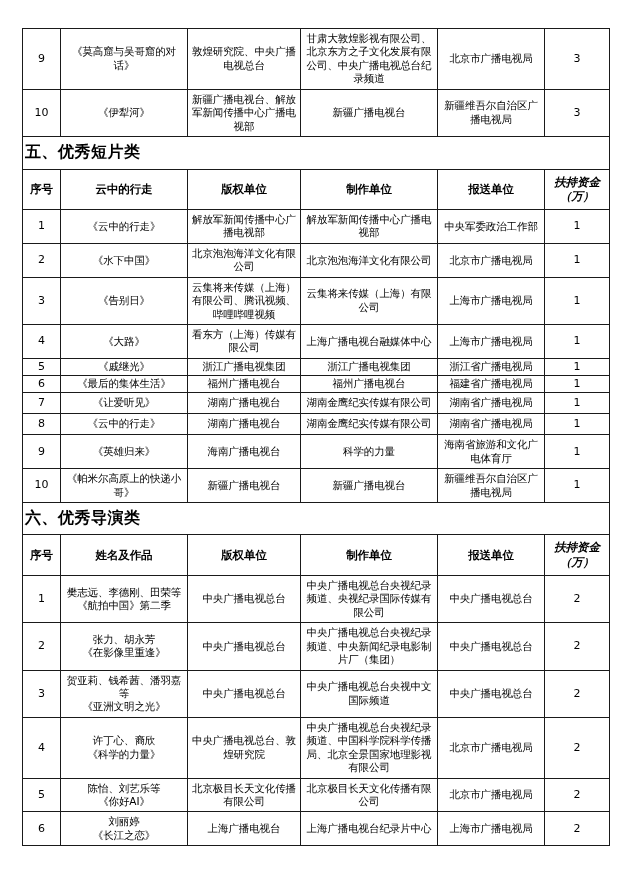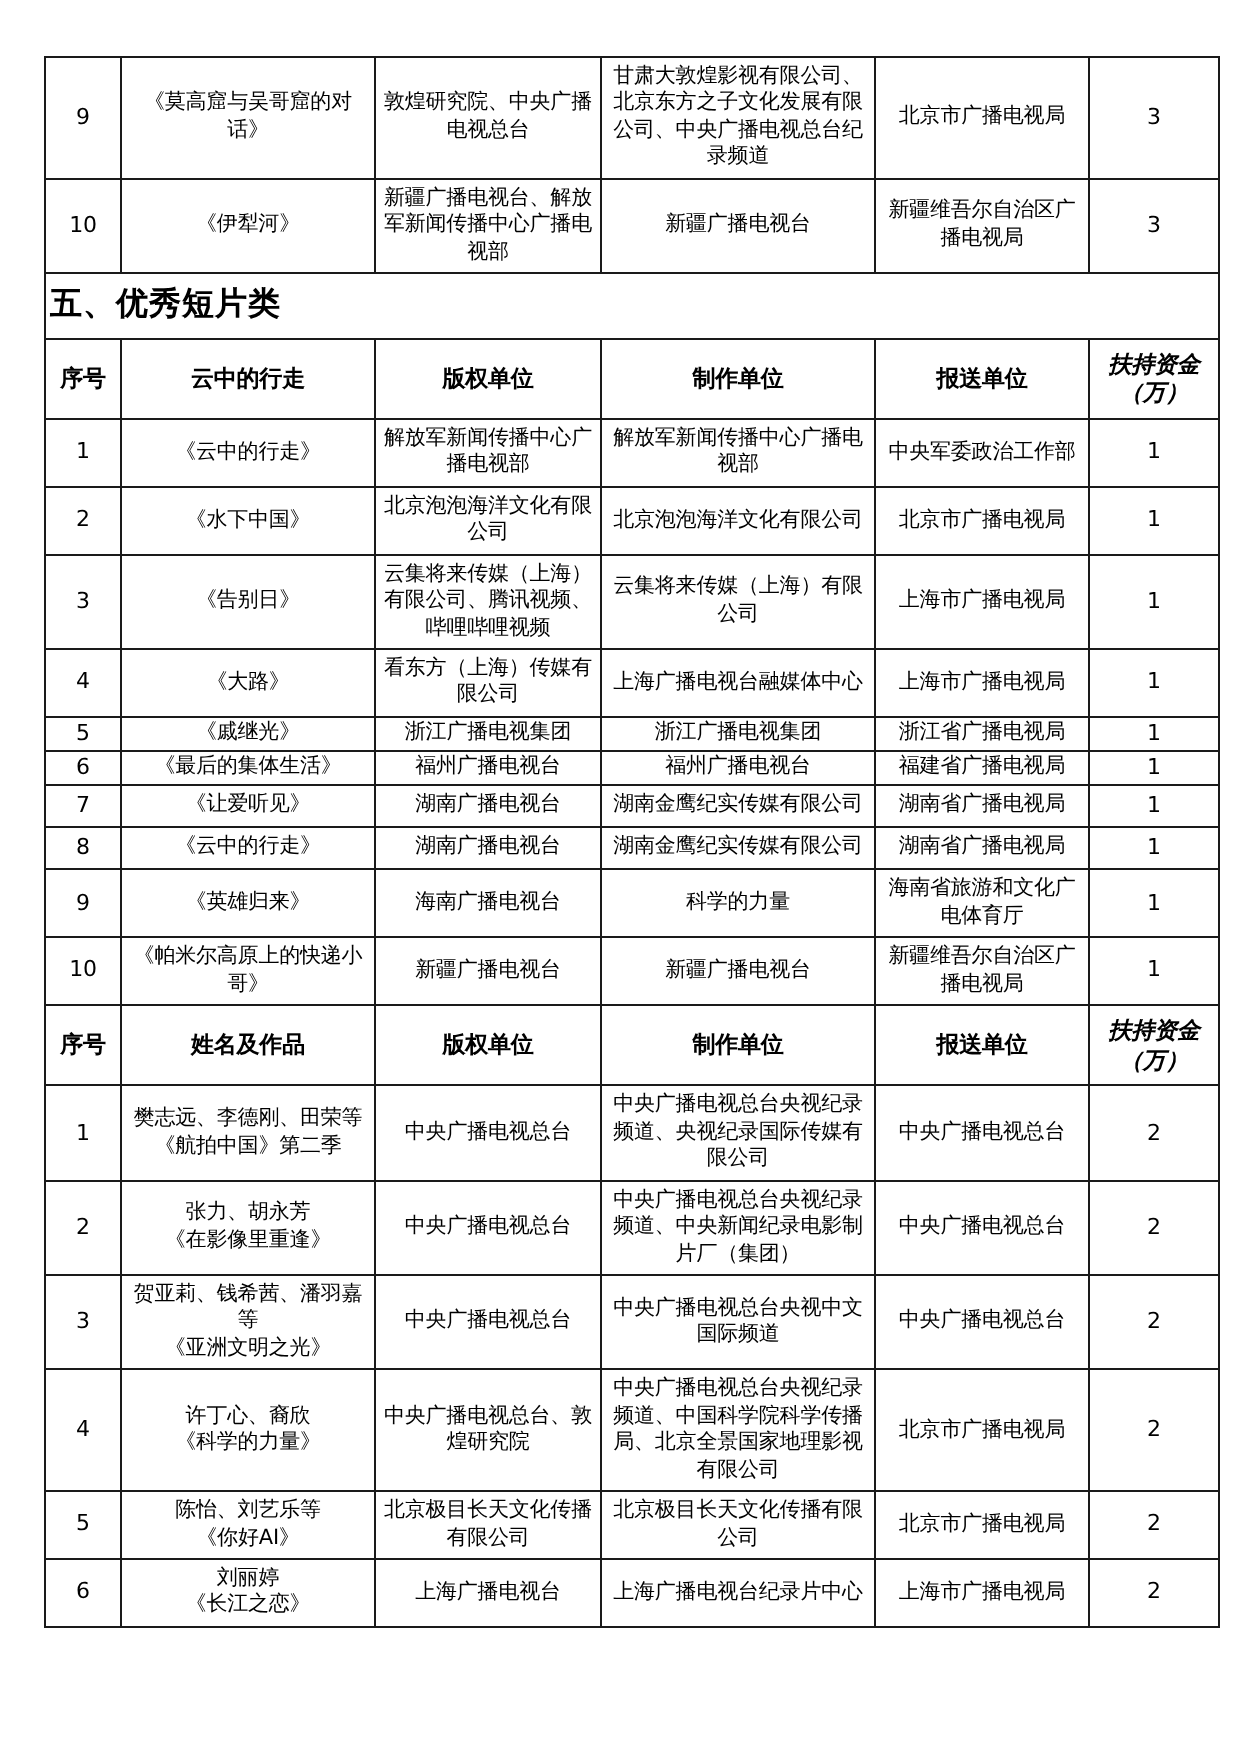--- a/index.html
+++ b/index.html
@@ -191,20 +191,23 @@
         </tr>
       <tr>
           <td class="idx">10</td>
           <td>《帕米尔高原上的快递小哥》</td>
           <td>新疆广播电视台</td>
           <td>新疆广播电视台</td>
           <td>新疆维吾尔自治区广播电视局</td>
           <td class="fund">1</td>
         </tr>
 
+      <tr class="section-head">
+        <td colspan="6">六、优秀导演类</td>
+      </tr>
       <tr class="col-head">
         <td>序号</td>
         <td>姓名及作品</td>
         <td>版权单位</td>
         <td>制作单位</td>
         <td>报送单位</td>
         <td class="nowrapcell"><span>扶持资金</span><br><span>（万）</span></td>
       </tr>
 
       <tr>

